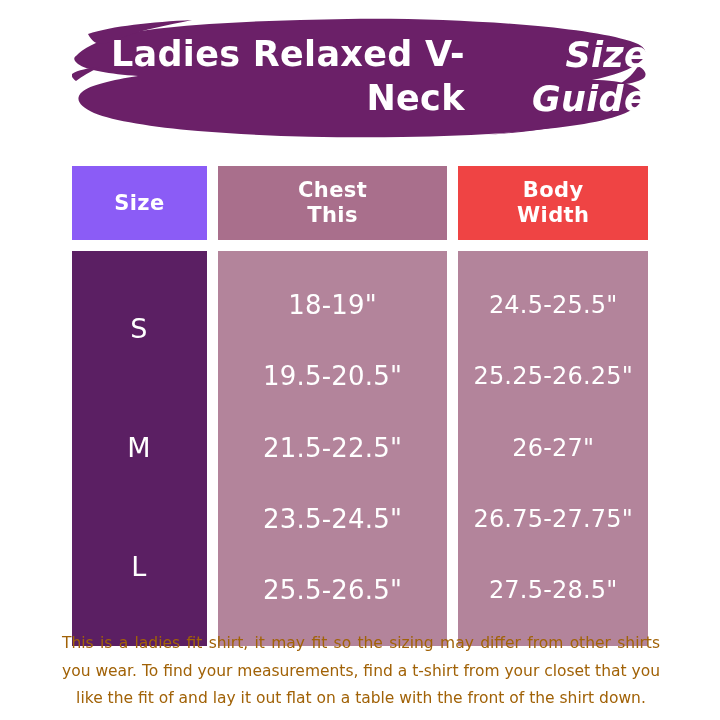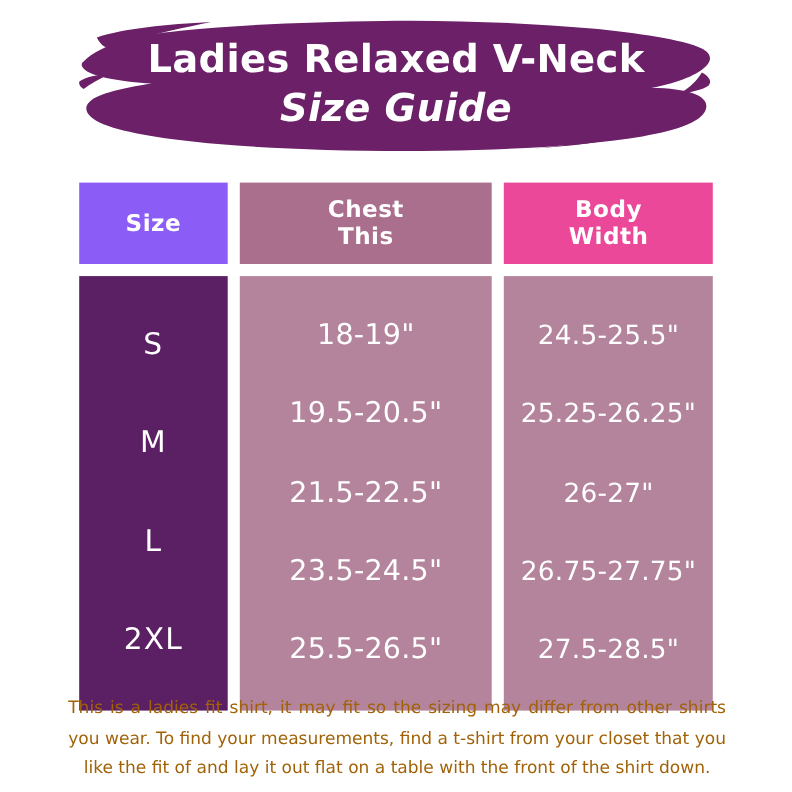--- a/index.html
+++ b/index.html
@@ -32,29 +32,29 @@
     position: absolute;
     inset: 0;
   }
   .banner-title {
     position: absolute;
     top: 0;
     left: 0;
     width: 100%;
     height: 126px;
     display: flex;
-    flex-direction: column;
+    flex-direction: row;
     align-items: center;
     justify-content: center;
     color: #ffffff;
     font-size: 35px;
     font-weight: bold;
     line-height: 1.25;
     letter-spacing: 0.3px;
-    text-align: left;
+    text-align: right;
   }
   .banner-title .line2 { margin-top: 1px; font-style: italic; }
 
   
   .table {
     position: absolute;
     left: 72px;
     top: 166px;
     width: 576px;
     display: flex;
@@ -76,21 +76,21 @@
     justify-content: center;
     text-align: center;
     color: #ffffff;
     font-size: 21px;
     font-weight: bold;
     line-height: 1.18;
     letter-spacing: 0.4px;
   }
   .head-size   { background: #8b5cf6; }
   .head-chest  { background: #a96f8c; }
-  .head-body   { background: #ec4899; }
+  .head-body   { background: #ef4444; }
 
   .body-cell {
     display: flex;
     flex-direction: column;
     padding: 18px 0 20px 0;
   }
   .body-size  { background: #5b1f63; height: 357px; }
   .body-chest { background: #b3849b; height: 357px; }
   .body-body  { background: #b3849b; height: 357px; }
 
@@ -148,21 +148,20 @@
   <div class="table">
 
     <div class="col col-size">
       <div class="head-cell head-size">
         <span>Size</span>
       </div>
       <div class="body-cell body-size">
         <div class="cell cell-size">S</div>
         <div class="cell cell-size">M</div>
         <div class="cell cell-size">L</div>
-        <div class="cell cell-size">2XL</div>
       </div>
     </div>
 
     <div class="col col-chest">
       <div class="head-cell head-chest">
         <div>
           <div>Chest</div>
           <div>This</div>
         </div>
       </div>

